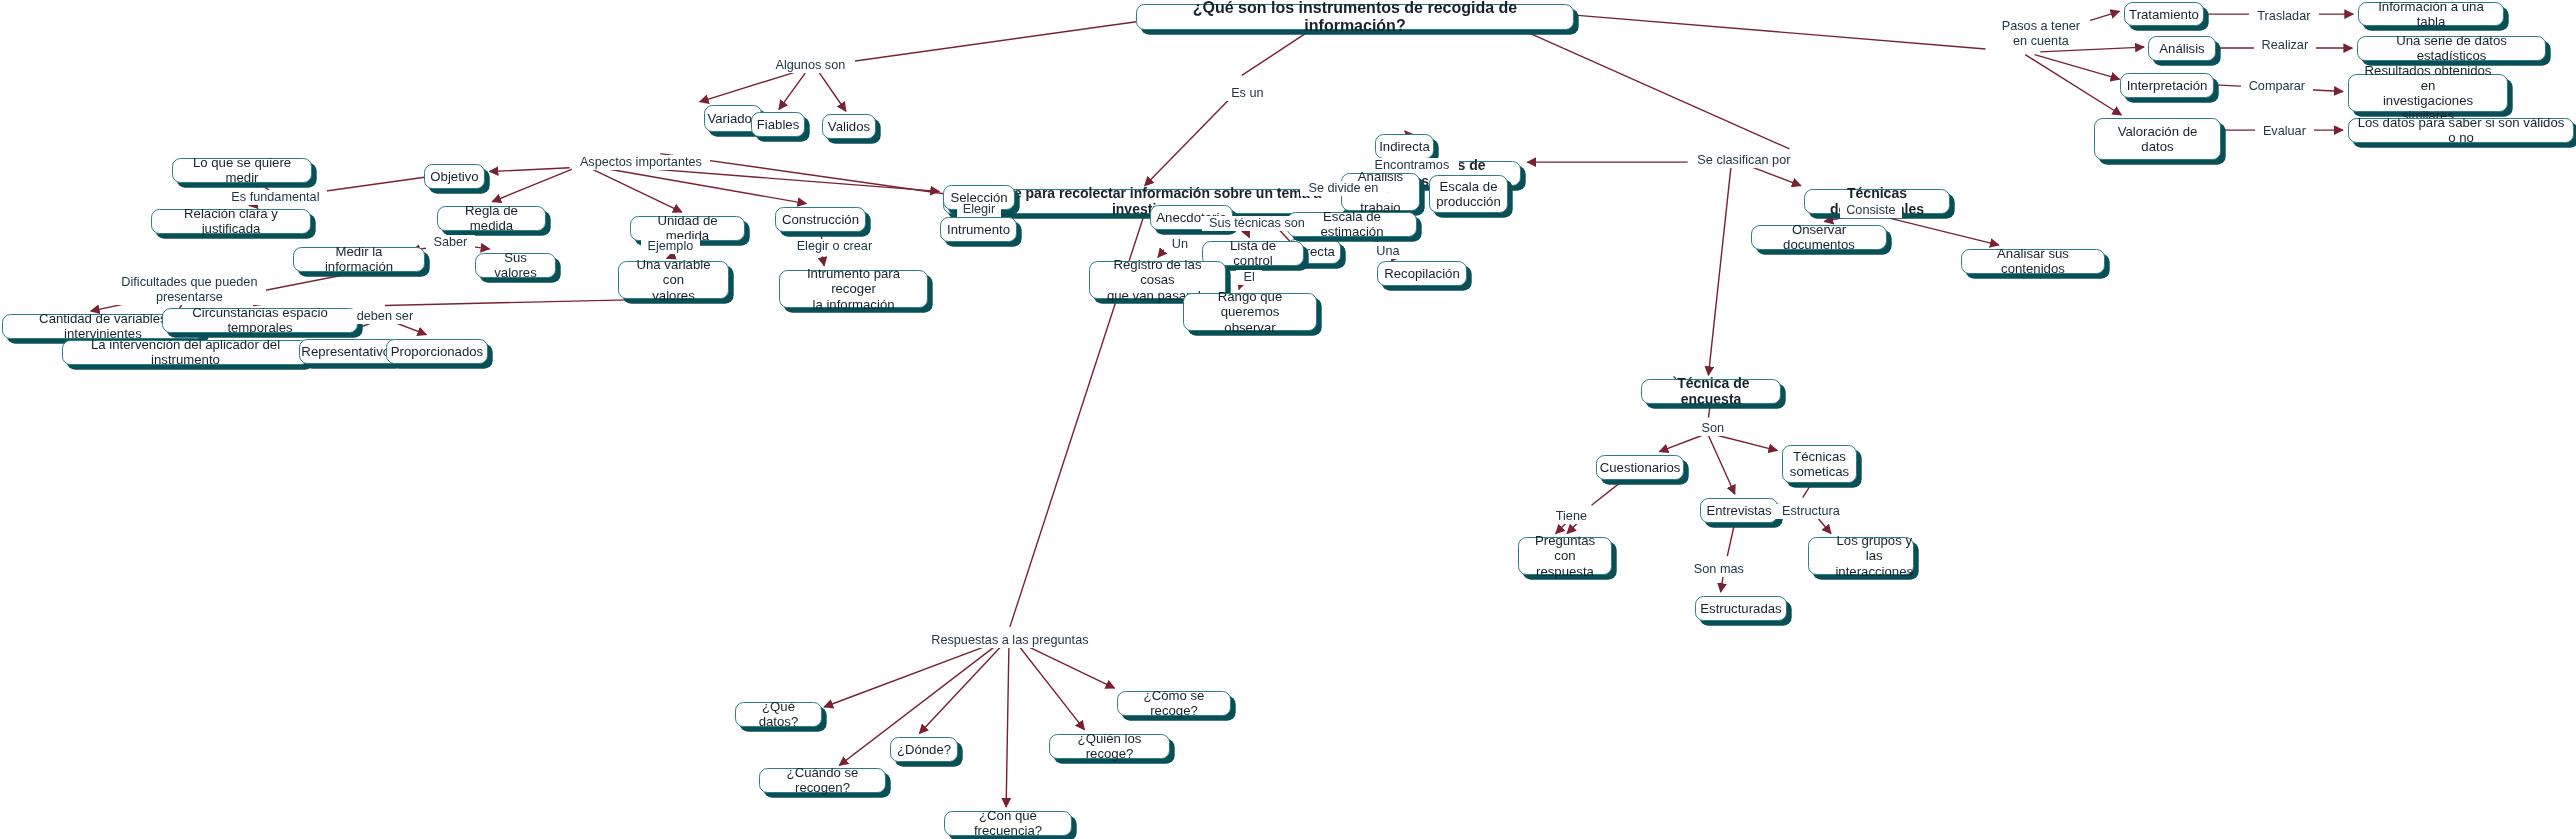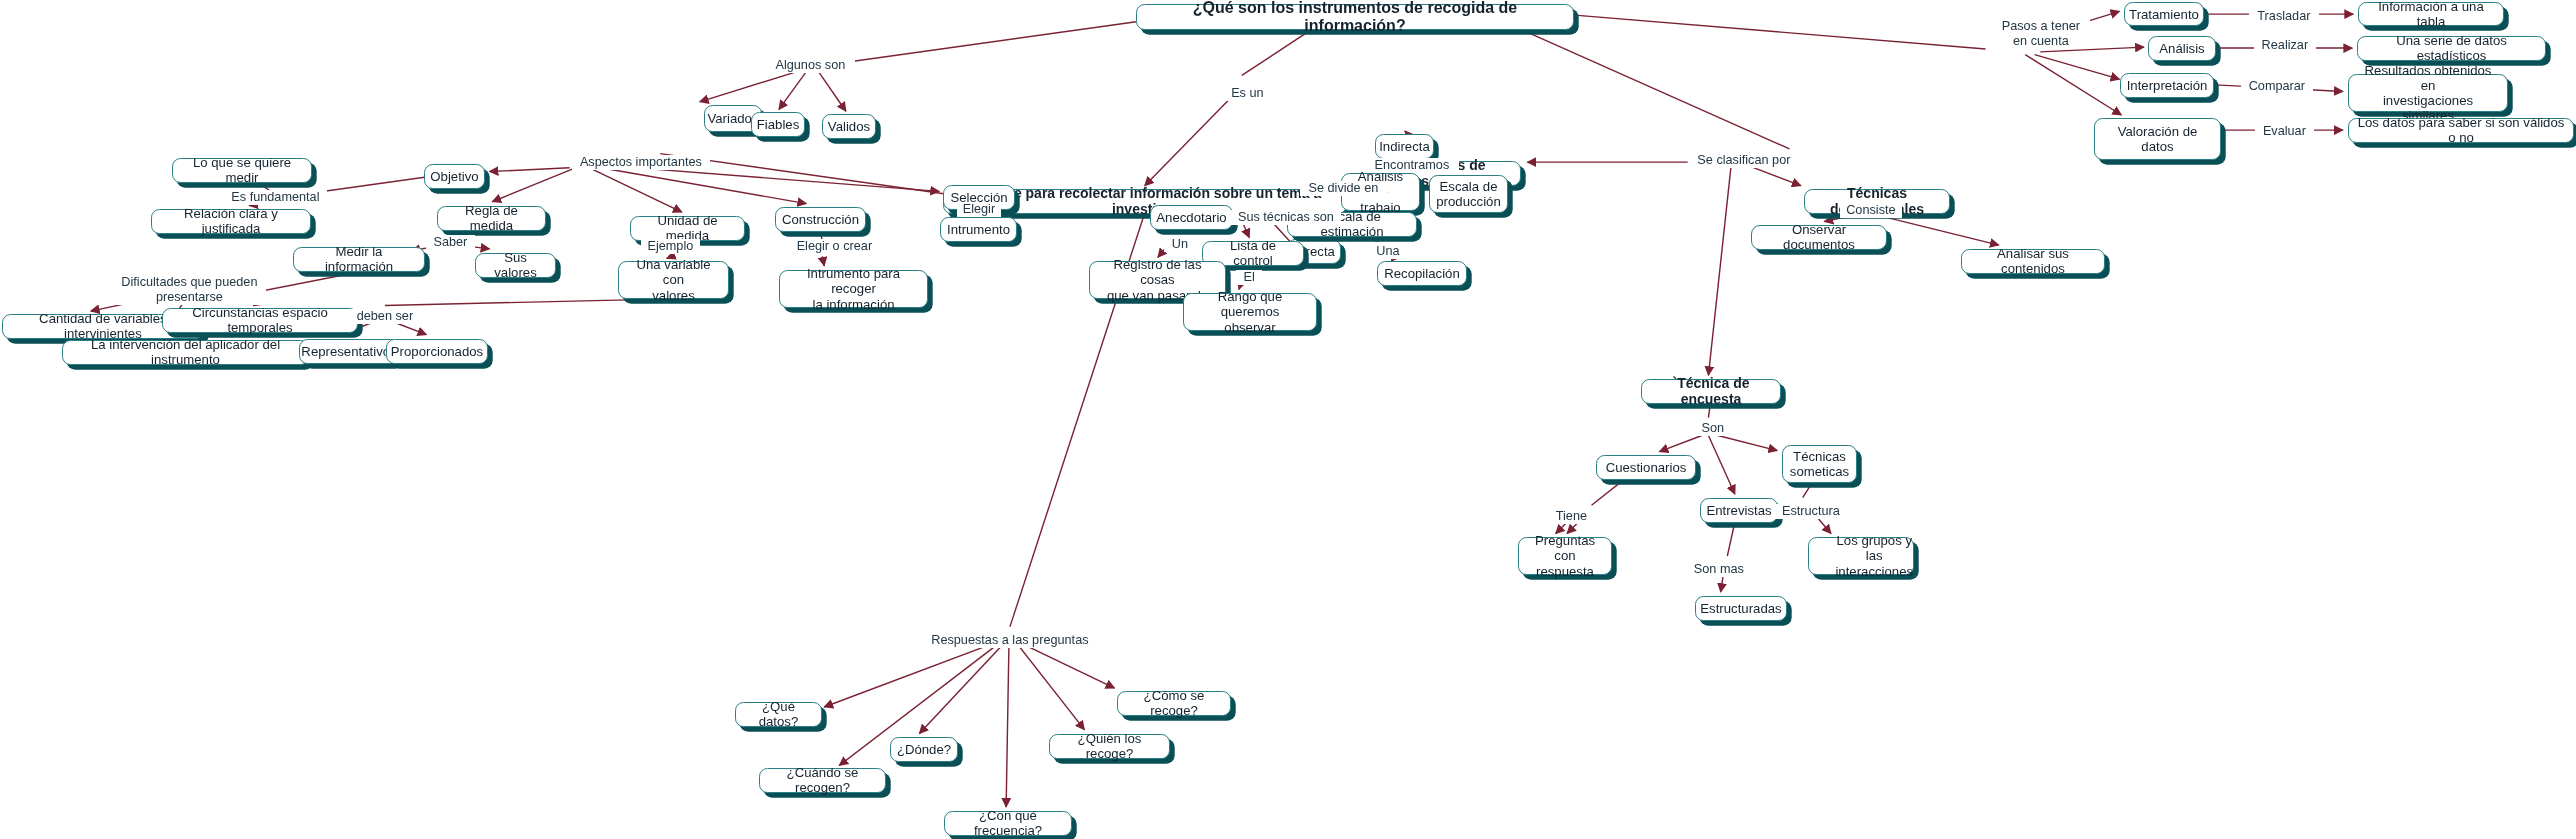--- a/index.html
+++ b/index.html
@@ -200,21 +200,21 @@
       <div class="node" style="left: 1287px; top: 212px; width: 130px; height: 24.5px;">Escala de estimación</div>
       <div class="node" style="left: 1202px; top: 241px; width: 102px; height: 24.5px;">Lista de control</div>
       <div class="node" style="left: 1089px; top: 261px; width: 137px; height: 38px;">Registro de las cosas
 que van pasando</div>
       <div class="node" style="left: 1377px; top: 261px; width: 90px; height: 24.5px;">Recopilación</div>
       <div class="node" style="left: 1183px; top: 293px; width: 134px; height: 38px;">Rango que queremos
 observar</div>
       <div class="node" style="left: 1751px; top: 225px; width: 136px; height: 24.5px; border-radius: 9px;">Onservar documentos</div>
       <div class="node" style="left: 1961px; top: 249px; width: 144px; height: 24.5px;">Analisar sus contenidos</div>
       <div class="node bold" style="left: 1641px; top: 379px; width: 140px; height: 24.5px;">`Técnica de encuesta</div>
-      <div class="node" style="left: 1596px; top: 455px; width: 100px; height: 24.5px;">Cuestionarios</div>
+      <div class="node" style="left: 1596px; top: 455px; width: 88px; height: 24.5px;">Cuestionarios</div>
       <div class="node" style="left: 1700px; top: 498px; width: 78px; height: 24.5px;">Entrevistas</div>
       <div class="node" style="left: 1782px; top: 445px; width: 75px; height: 38px;">Técnicas
 someticas</div>
       <div class="node" style="left: 1518px; top: 537px; width: 94px; height: 38px;">Preguntas con
 respuesta</div>
       <div class="node" style="left: 1695px; top: 596px; width: 92px; height: 24.5px;">Estructuradas</div>
       <div class="node" style="left: 1808px; top: 537px; width: 106px; height: 38px; padding-left: 35px;">Los grupos y las
 interacciones</div>
       <div class="node" style="left: 735px; top: 702px; width: 87px; height: 24.5px;">¿Qué datos?</div>
       <div class="node" style="left: 890px; top: 737px; width: 68px; height: 24.5px;">¿Dónde?</div>
@@ -238,21 +238,21 @@
       <div class="lbl" style="left: 1840px; top: 203px; width: 58px;">Consiste</div>
       <div class="lbl" style="left: 572px; top: 155px; width: 134px;">Aspectos importantes</div>
       <div class="lbl" style="left: 224px; top: 190px; width: 99px;">Es fundamental</div>
       <div class="lbl" style="left: 426px; top: 235px; width: 45px; text-align: center;">Saber</div>
       <div class="lbl" style="left: 641px; top: 239px; width: 55px;">Ejemplo</div>
       <div class="lbl" style="left: 790px; top: 239px; width: 85px;">Elegir o crear</div>
       <div class="lbl" style="left: 957px; top: 202px; width: 40px;">Elegir</div>
       <div class="lbl" style="left: 113px; top: 275px; width: 149px;">Dificultades que pueden
 presentarse</div>
       <div class="lbl" style="left: 349px; top: 309px; width: 68px;">deben ser</div>
-      <div class="lbl" style="left: 1202px; top: 210px; width: 106px; margin-left: 29px;">Sus técnicas son</div>
+      <div class="lbl" style="left: 1202px; top: 216px; width: 106px;">Sus técnicas son</div>
       <div class="lbl" style="left: 1164px; top: 237px; width: 28px;">Un</div>
       <div class="lbl" style="left: 1236px; top: 270px; width: 22.6px;">El</div>
       <div class="lbl" style="left: 1369px; top: 244px; width: 34px;">Una</div>
       <div class="lbl" style="left: 1694px; top: 421px; width: 34px;">Son</div>
       <div class="lbl" style="left: 1549px; top: 509px; width: 41px;">Tiene</div>
       <div class="lbl" style="left: 1688px; top: 562px; width: 58px;">Son mas</div>
       <div class="lbl" style="left: 1773px; top: 504px; width: 72px;">Estructura</div>
       <div class="lbl" style="left: 925px; top: 633px; width: 166px;">Respuestas a las preguntas</div>
     </div>
 </div>

